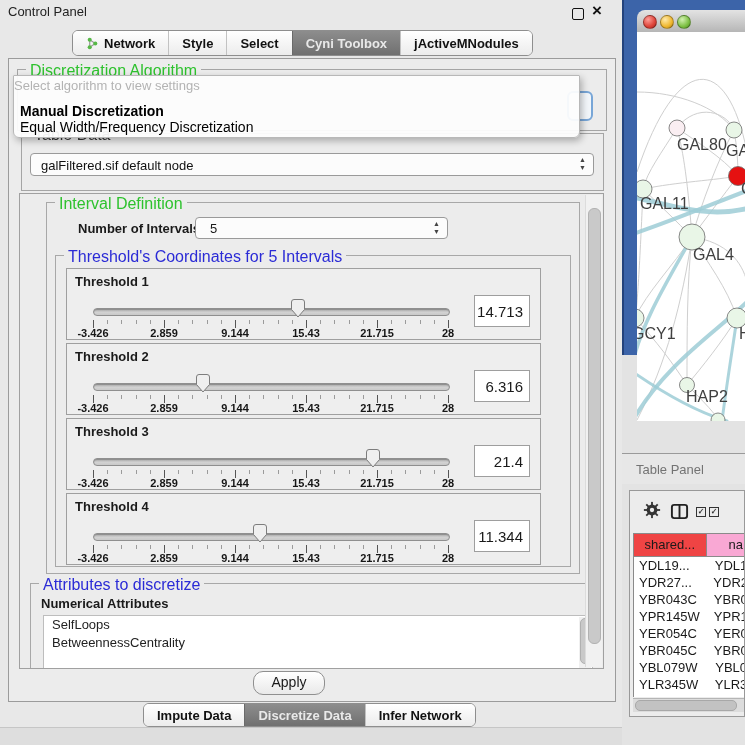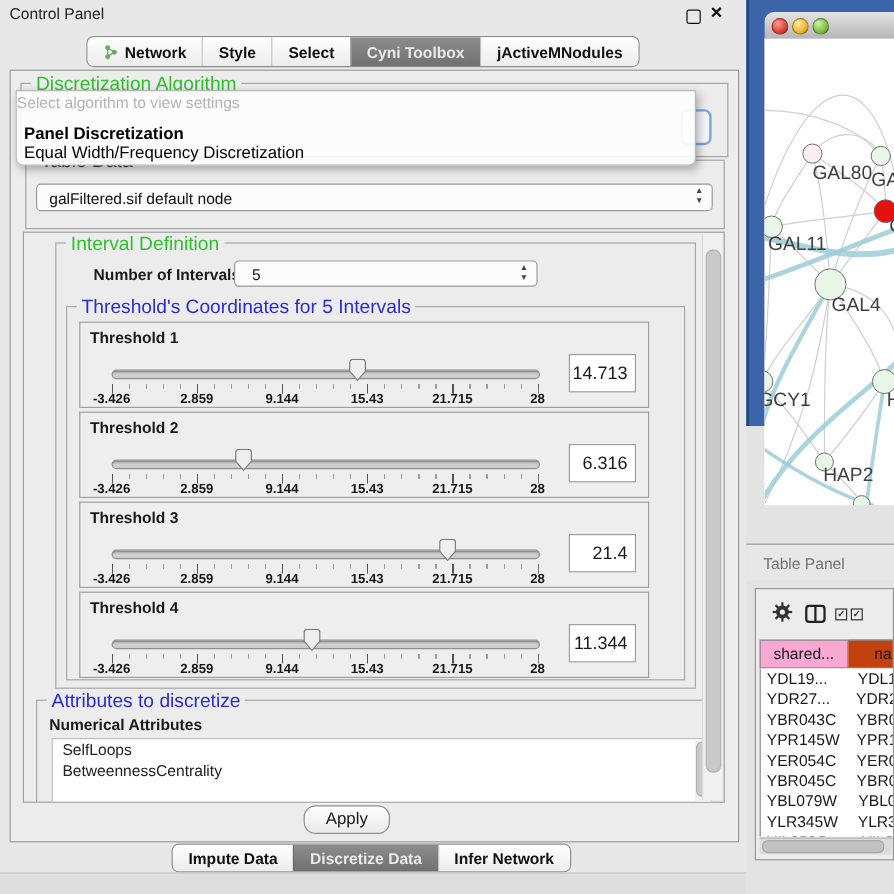--- a/index.html
+++ b/index.html
@@ -99,22 +99,22 @@
   #tp-box{position:absolute;left:7px;top:490px;width:116px;height:227px;background:#ececec;border:1px solid #999;
           box-sizing:border-box;overflow:hidden;}
   #tp-toolbar{position:absolute;left:0;top:0;width:100%;height:42px;}
   #gear-icon{position:absolute;left:13px;top:10px;}
   #split-icon{position:absolute;left:40px;top:11px;}
   .cbx{position:absolute;top:16px;width:8px;height:8px;border:1.5px solid #333;font-size:8px;line-height:8px;
        text-align:center;color:#333;font-weight:700;}
   #cbx1{left:66px;} #cbx2{left:79px;}
   #tp-header{position:absolute;left:3px;top:42px;width:113px;height:24px;display:flex;font-size:13px;}
   .tp-h{border:1px solid #8a8a8a;box-sizing:border-box;line-height:22px;overflow:hidden;white-space:nowrap;}
-  #tp-h0{width:76px;background:#f9a8d4;text-align:center;}
-  #tp-h1{width:40px;background:#c2410c;padding-left:22px;border-left:none;}
+  #tp-h0{width:76px;background:#ef4444;text-align:center;}
+  #tp-h1{width:40px;background:#f9a8d4;padding-left:22px;border-left:none;}
   #tp-rows{position:absolute;left:3px;top:66px;width:113px;height:140px;background:#fff;overflow:hidden;
            border-left:1px solid #8a8a8a;box-sizing:border-box;}
   .tp-row{height:17px;font-size:13px;line-height:17px;display:flex;white-space:nowrap;}
   .tp-c0{width:79px;padding-left:5px;overflow:hidden;}
   .tp-c1{overflow:hidden;}
   #tp-hscroll{position:absolute;left:3px;top:207px;width:113px;height:13px;background:#dcdcdc;border-top:1px solid #b5b5b5;}
   #tp-hthumb{position:absolute;left:2px;top:1px;width:100px;height:9px;background:#c2c2c2;border:1px solid #a8a8a8;border-radius:5px;}
 </style>
 </head>
 <body>
@@ -156,21 +156,21 @@
 
     <div id="main-panel">
 
       <div id="algo-group">
         <span class="grouplab lab-green">Discretization Algorithm</span>
       </div>
       <div id="algo-focus"></div>
 
       <div id="popup">
         <div id="popup-hint">Select algorithm to view settings</div>
-        <div class="popup-opt" id="popup-opt0">Panel Discretization</div>
+        <div class="popup-opt" id="popup-opt0">Manual Discretization</div>
         <div class="popup-opt" id="popup-opt1">Equal Width/Frequency Discretization</div>
       </div>
 
       <div id="td-group">
         <span class="grouplab lab-dark">Table Data</span>
         <div id="td-combo">
           <span>galFiltered.sif default node</span>
           <span class="spin">
               <span>▲</span>
               <span>▼</span>

